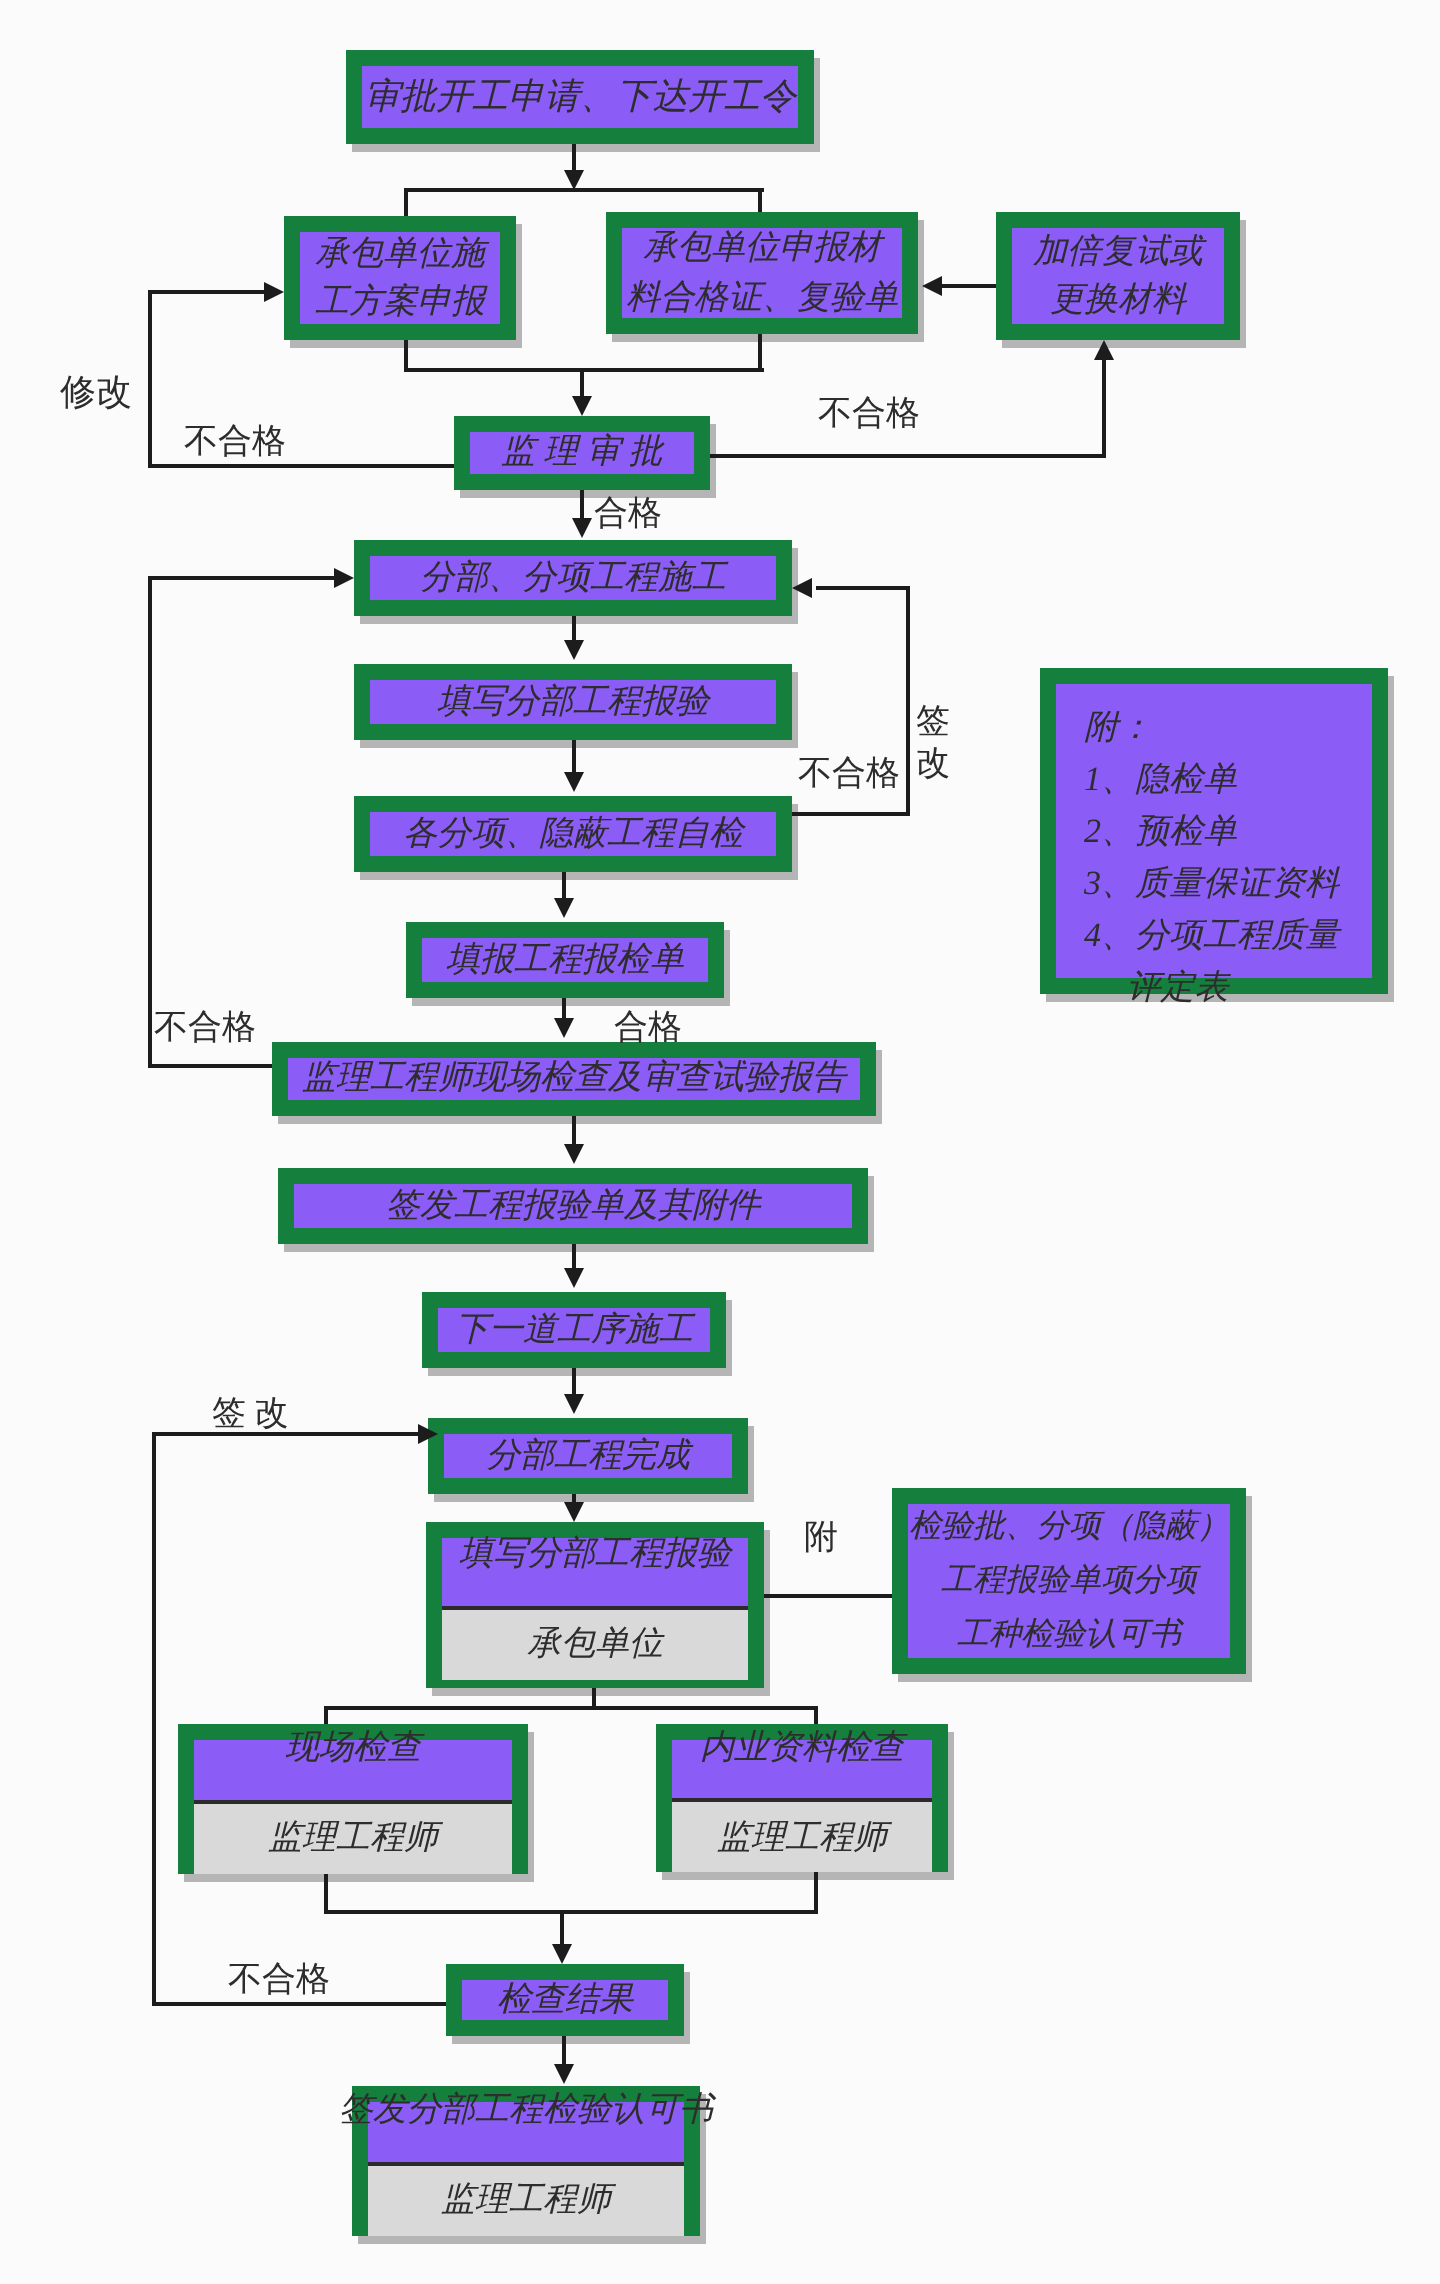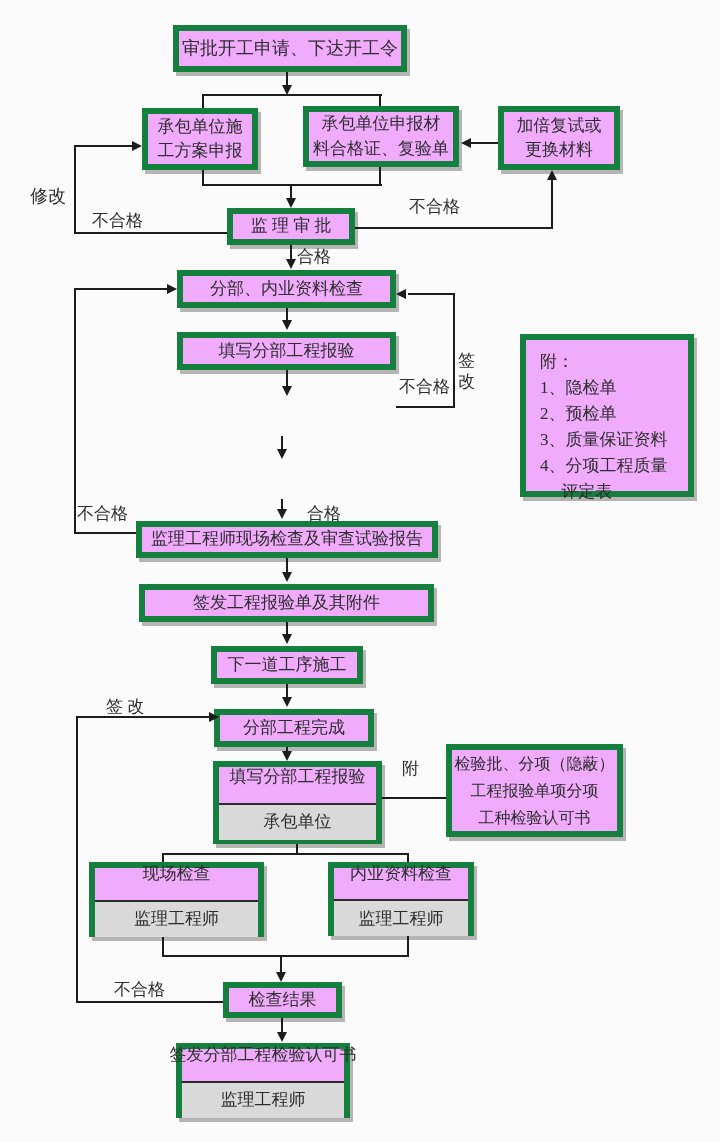--- a/index.html
+++ b/index.html
@@ -4,25 +4,26 @@
 <style>
   html,body{margin:0;padding:0;background:#efefef;}
   #canvas{
     position:relative;width:720px;height:1142px;margin:0 auto;
     background:#fbfbfb;overflow:hidden;
     font-family:"Liberation Serif","DejaVu Serif",serif;
     color:#2d2d2d;
   }
   .node{
     position:absolute;box-sizing:border-box;
-    border:6px solid #15803d;background:#f0abfc;
+    border:8px solid #15803d;background:#8b5cf6;
     box-shadow:3px 4px 0 0 #b5b5b5;
     display:flex;align-items:center;justify-content:center;
     text-align:center;font-size:17px;line-height:1.42;
     white-space:pre;
+    font-style:italic;
   }
   .node.compound{flex-direction:column;padding:0;align-items:stretch;}
   .compound .part{display:flex;align-items:center;justify-content:center;flex:1 1 auto;}
   .compound .owner{border-top:2px solid #2b2b2b;background:#d9d9d9;flex:0 0 35px;margin-top:13px;}
   .node.note{
     align-items:flex-start;justify-content:flex-start;text-align:left;
     padding:9px 8px 0 14px;line-height:26px;
   }
   .lbl{position:absolute;font-size:17px;white-space:pre;line-height:21px;}
   .ln{position:absolute;display:block;background:#1c1c1c;}
@@ -43,25 +44,27 @@
 工方案申报</div>
 
   <div class="node" style="left:303px;top:106px;width:156px;height:61px">承包单位申报材
 料合格证、复验单</div>
 
   <div class="node" style="left:498px;top:106px;width:122px;height:64px">加倍复试或
 更换材料</div>
 
   <div class="node" style="left:227px;top:208px;width:128px;height:37px">监 理 审 批</div>
 
-  <div class="node" style="left:177px;top:270px;width:219px;height:38px">分部、内业资料检查</div>
+  <div class="node" style="left:177px;top:270px;width:219px;height:38px">分部、分项工程施工</div>
 
   <div class="node" style="left:177px;top:332px;width:219px;height:38px">填写分部工程报验</div>
 
+  <div class="node" style="left:177px;top:398px;width:219px;height:38px">各分项、隐蔽工程自检</div>
 
+  <div class="node" style="left:203px;top:461px;width:159px;height:38px">填报工程报检单</div>
 
   <div class="node" style="left:136px;top:521px;width:302px;height:37px">监理工程师现场检查及审查试验报告</div>
 
   <div class="node" style="left:139px;top:584px;width:295px;height:38px">签发工程报验单及其附件</div>
 
   <div class="node" style="left:211px;top:646px;width:152px;height:38px">下一道工序施工</div>
 
   <div class="node" style="left:214px;top:709px;width:160px;height:38px">分部工程完成</div>
 
   <div class="node compound" style="left:213px;top:761px;width:169px;height:83px">

